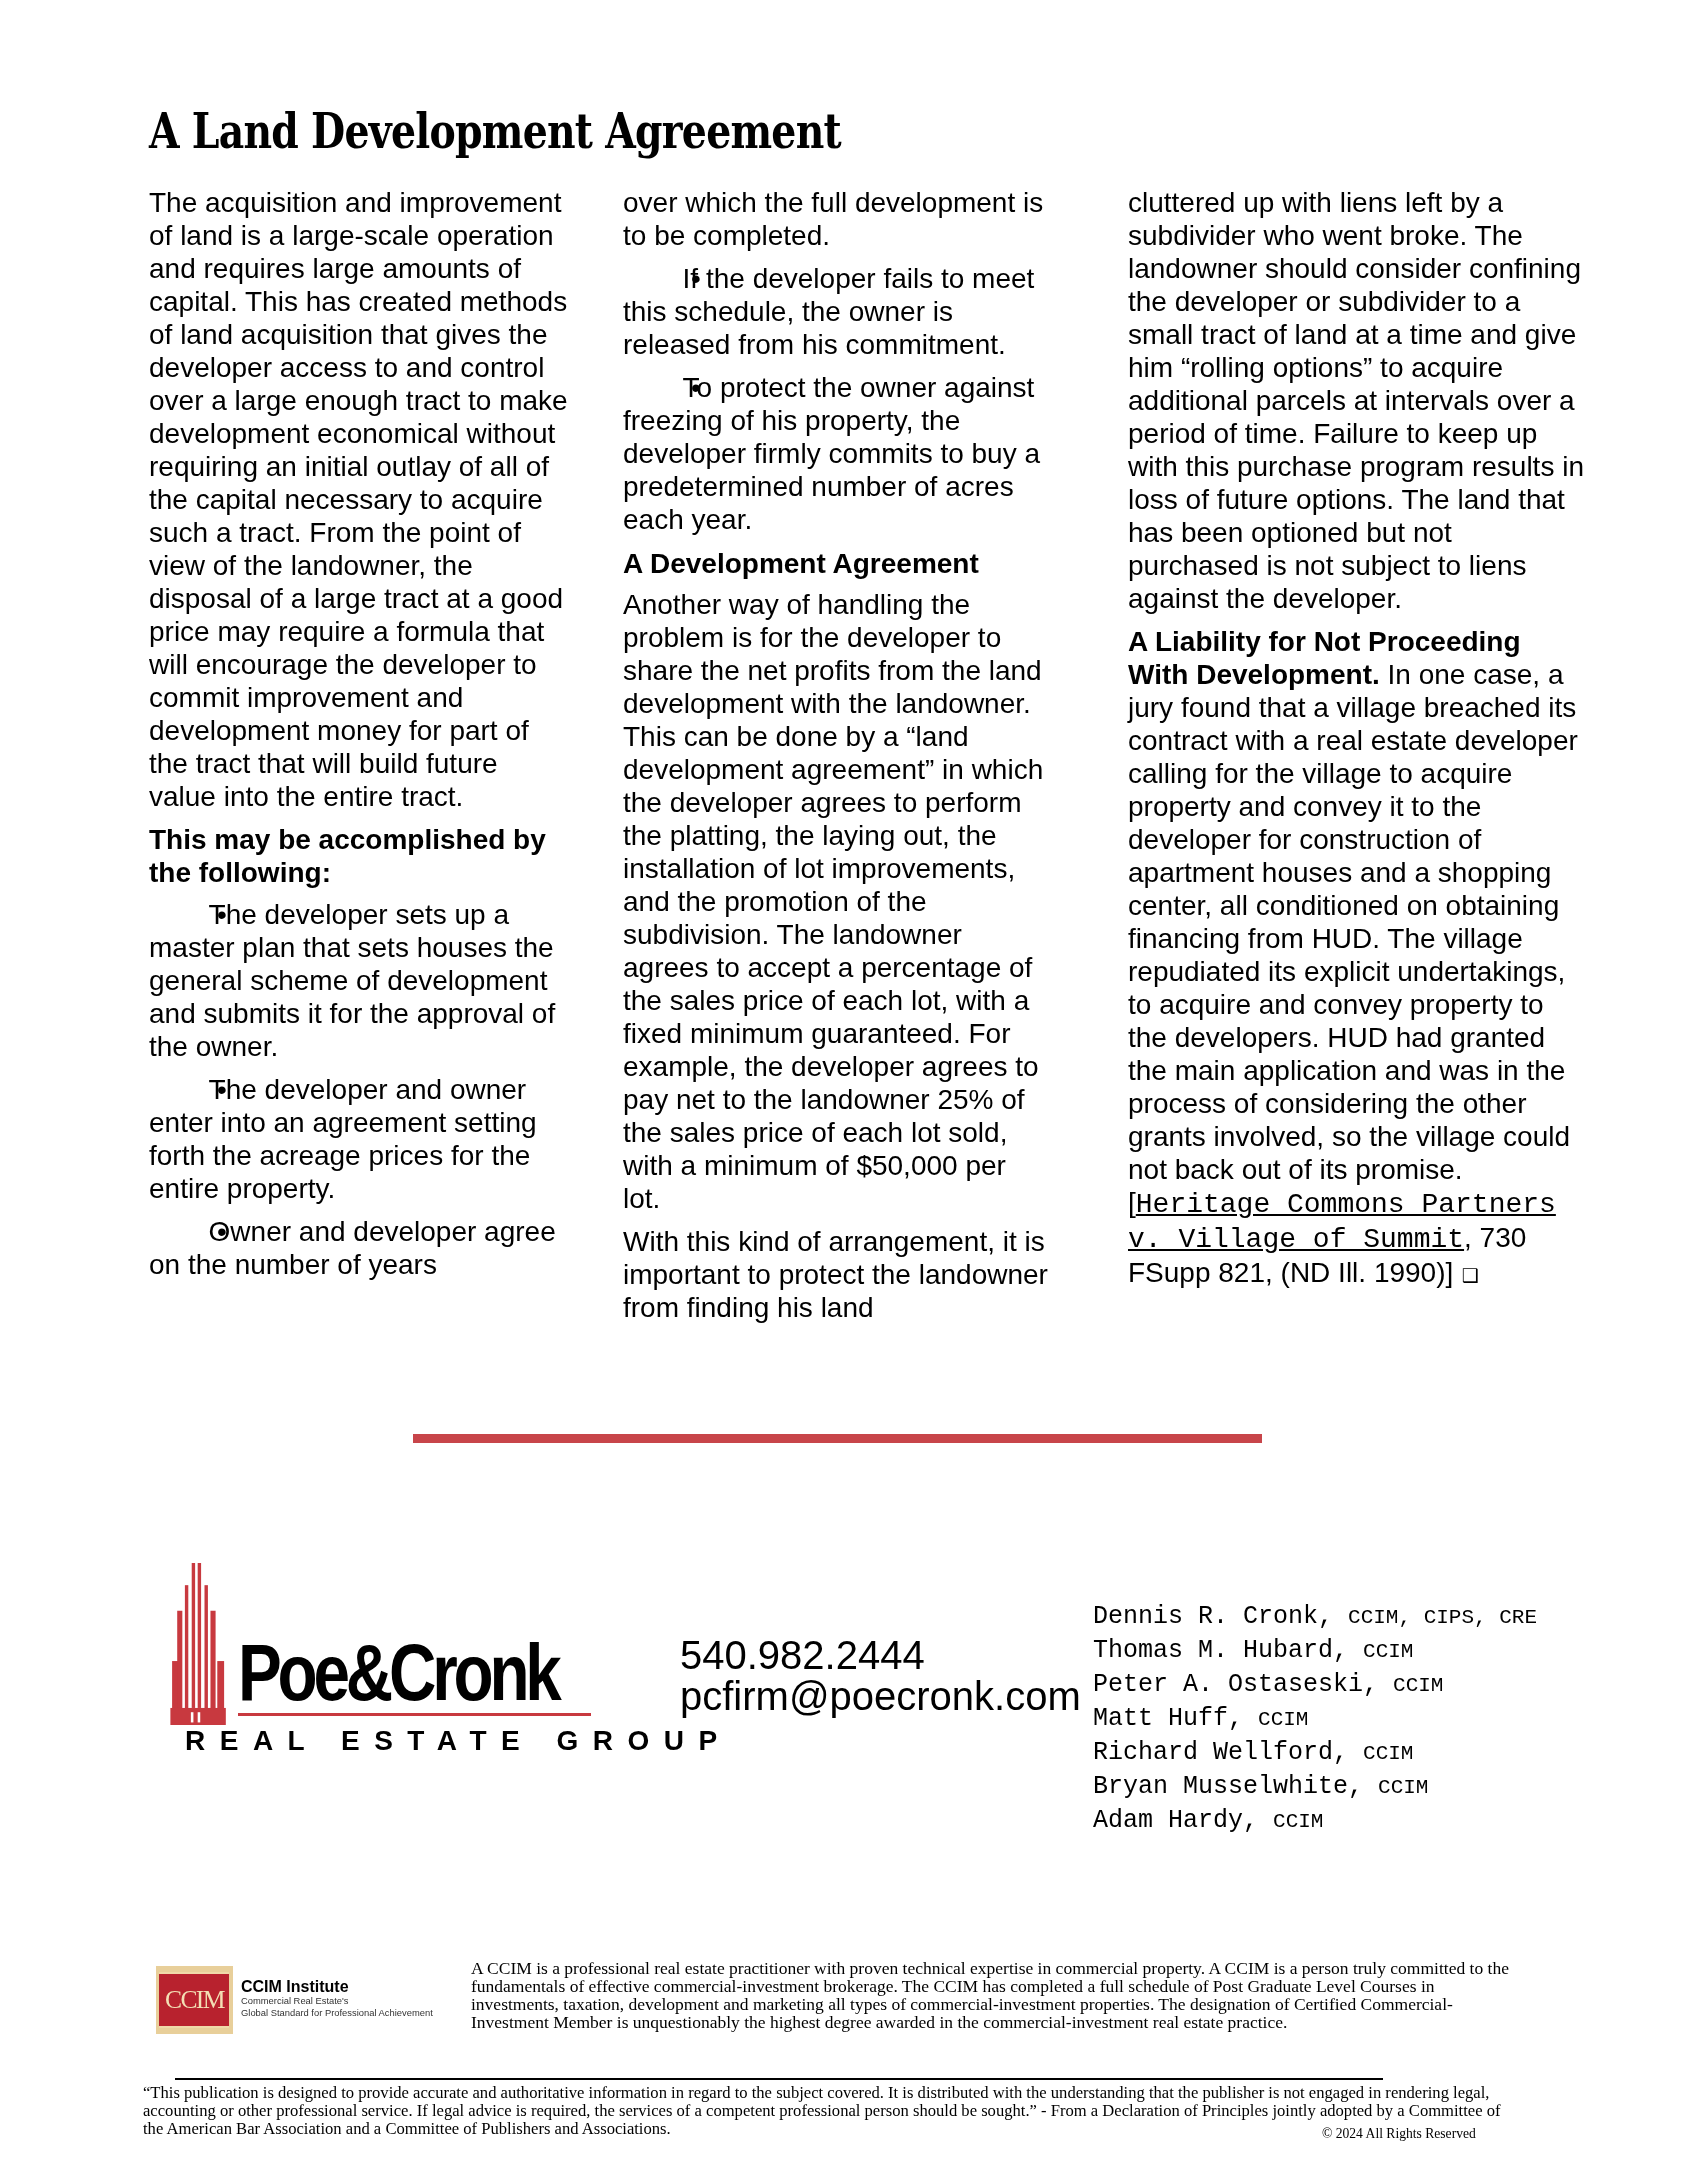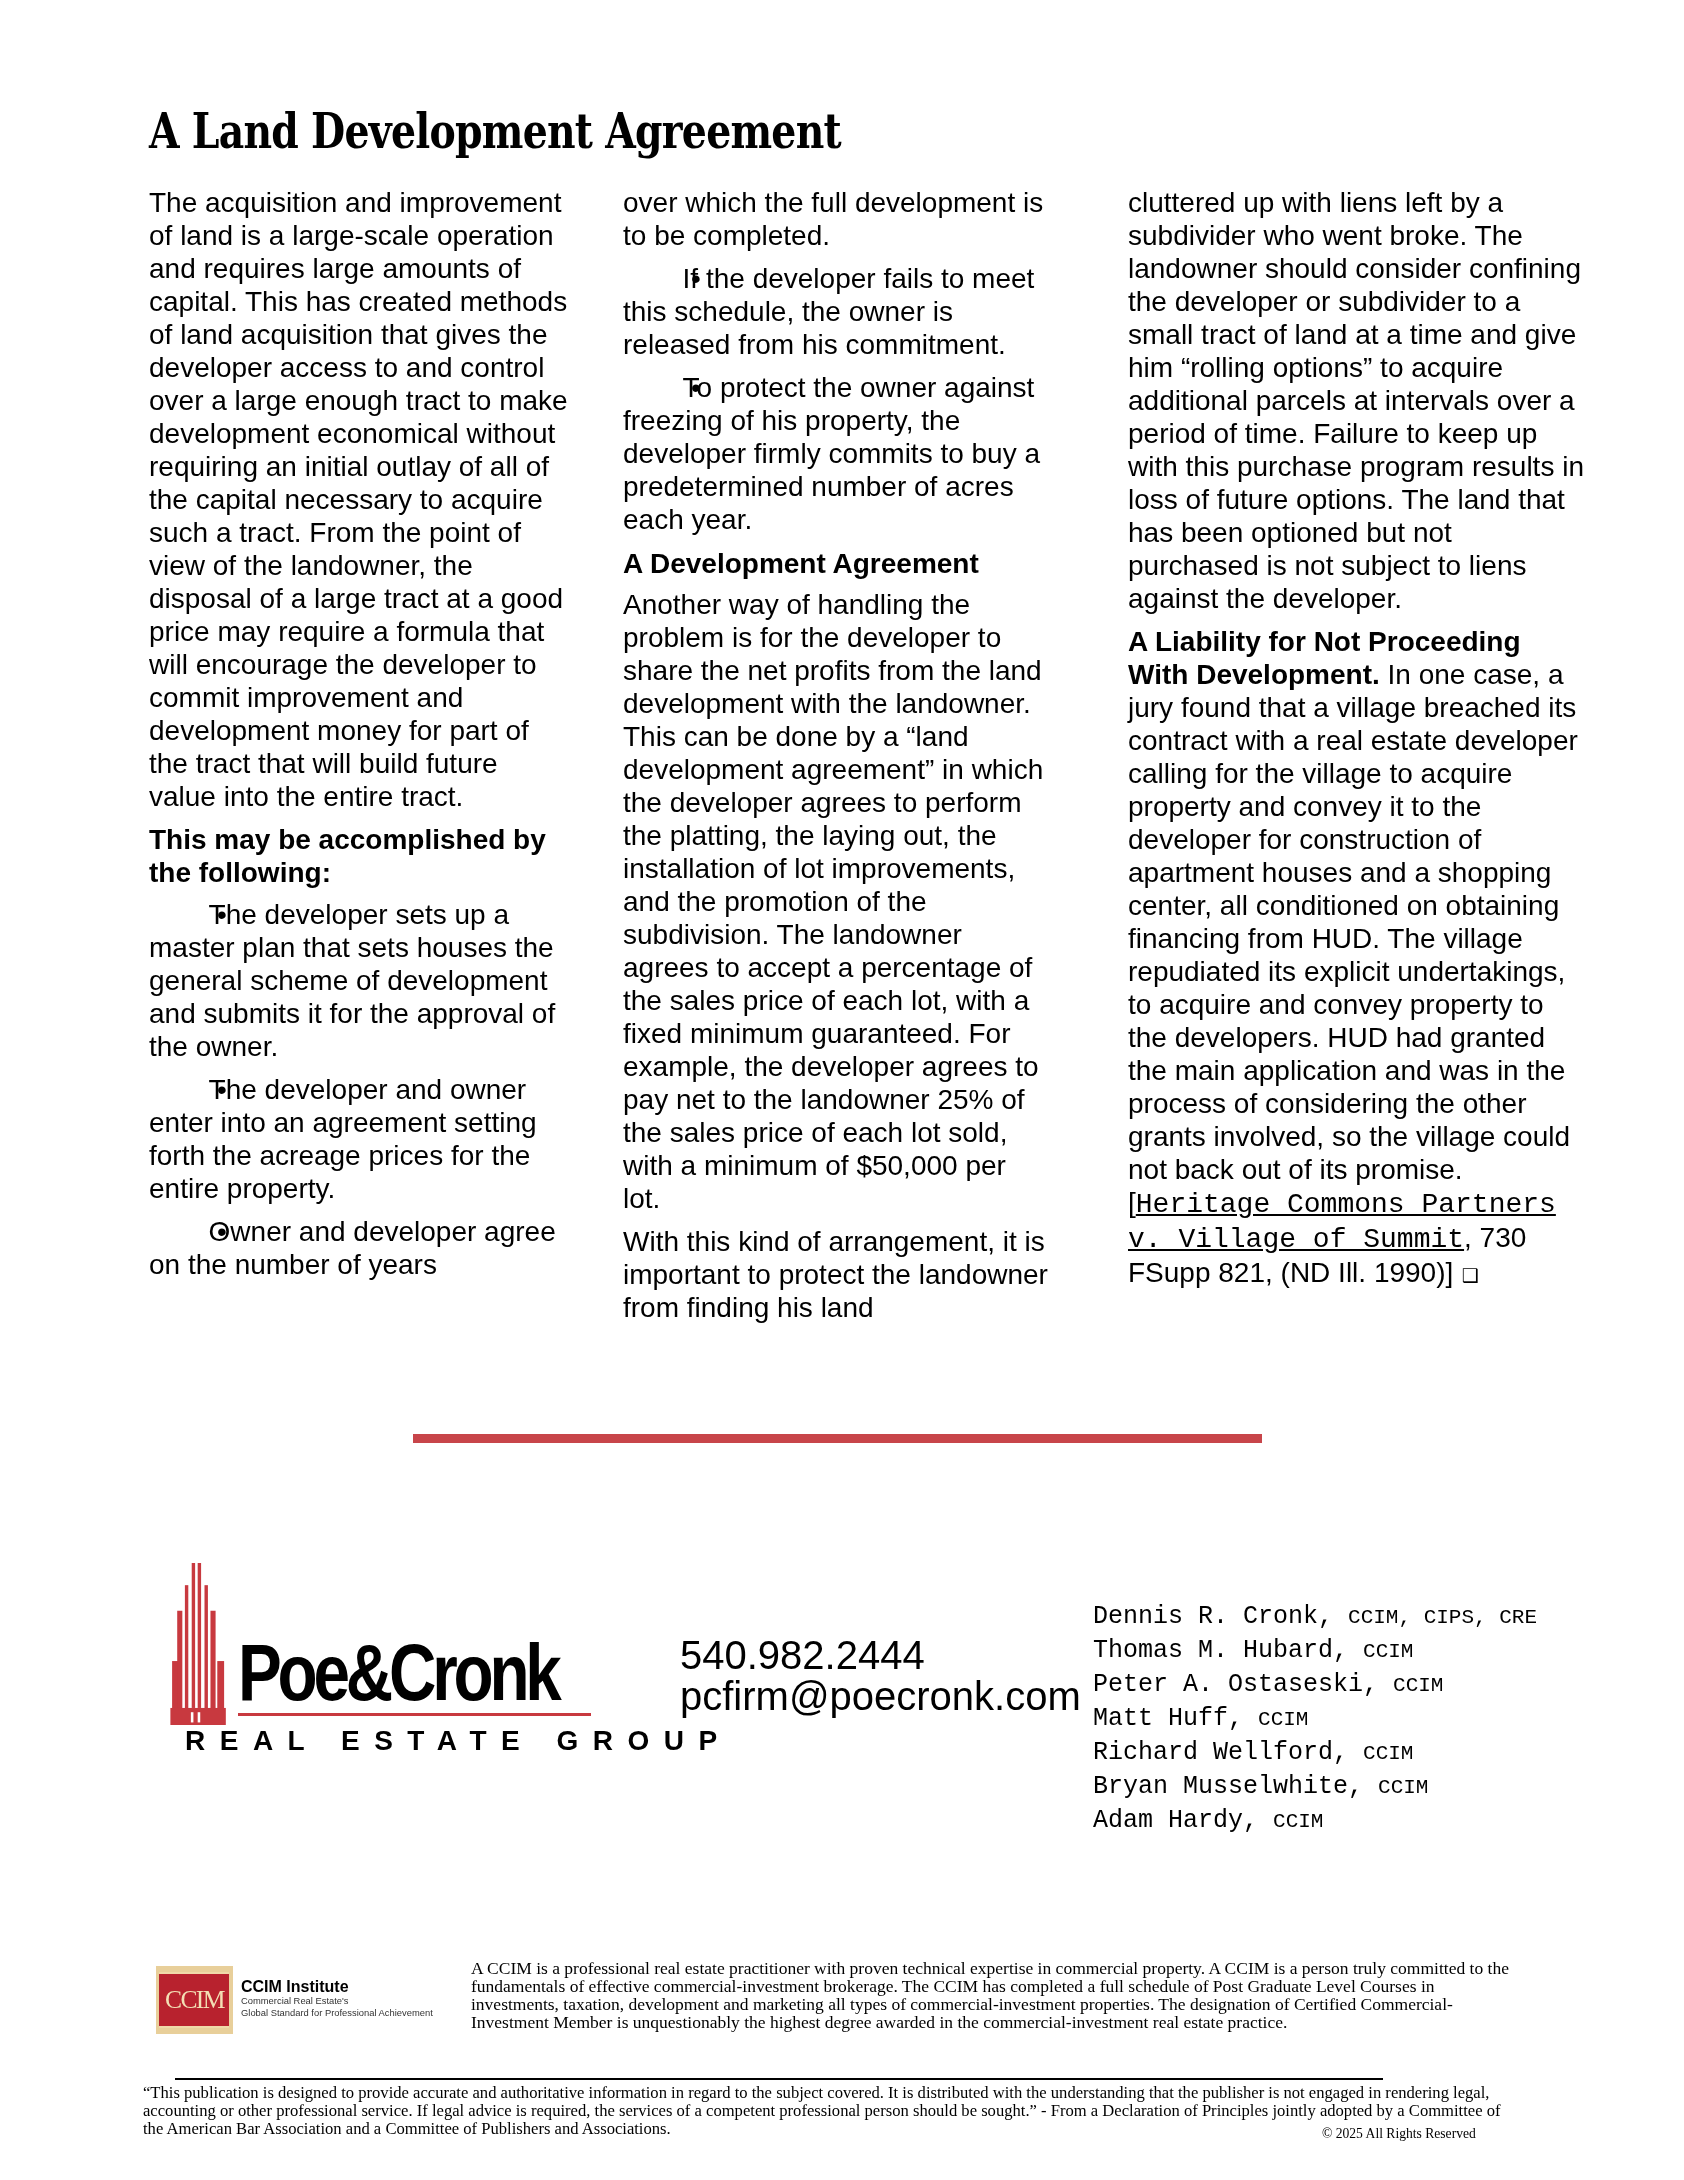--- a/index.html
+++ b/index.html
@@ -160,14 +160,14 @@
     <div class="t2">Commercial Real Estate's</div>
     <div class="t2">Global Standard for Professional Achievement</div>
   </div>
 </div>
 
 <div class="ccim-desc">A CCIM is a professional real estate practitioner with proven technical expertise in commercial property. A CCIM is a person truly committed to the fundamentals of effective commercial-investment brokerage. The CCIM has completed a full schedule of Post Graduate Level Courses in investments, taxation, development and marketing all types of commercial-investment properties. The designation of Certified Commercial-Investment Member is unquestionably the highest degree awarded in the commercial-investment real estate practice.</div>
 
 <div class="divider-black"></div>
 
 <div class="disclaimer">“This publication is designed to provide accurate and authoritative information in regard to the subject covered. It is distributed with the understanding that the publisher is not engaged in rendering legal, accounting or other professional service. If legal advice is required, the services of a competent professional person should be sought.” - From a Declaration of Principles jointly adopted by a Committee of the American Bar Association and a Committee of Publishers and Associations.</div>
-<div class="copyright">© 2025 All Rights Reserved</div>
+<div class="copyright">© 2024 All Rights Reserved</div>
 
 
 </body></html>

